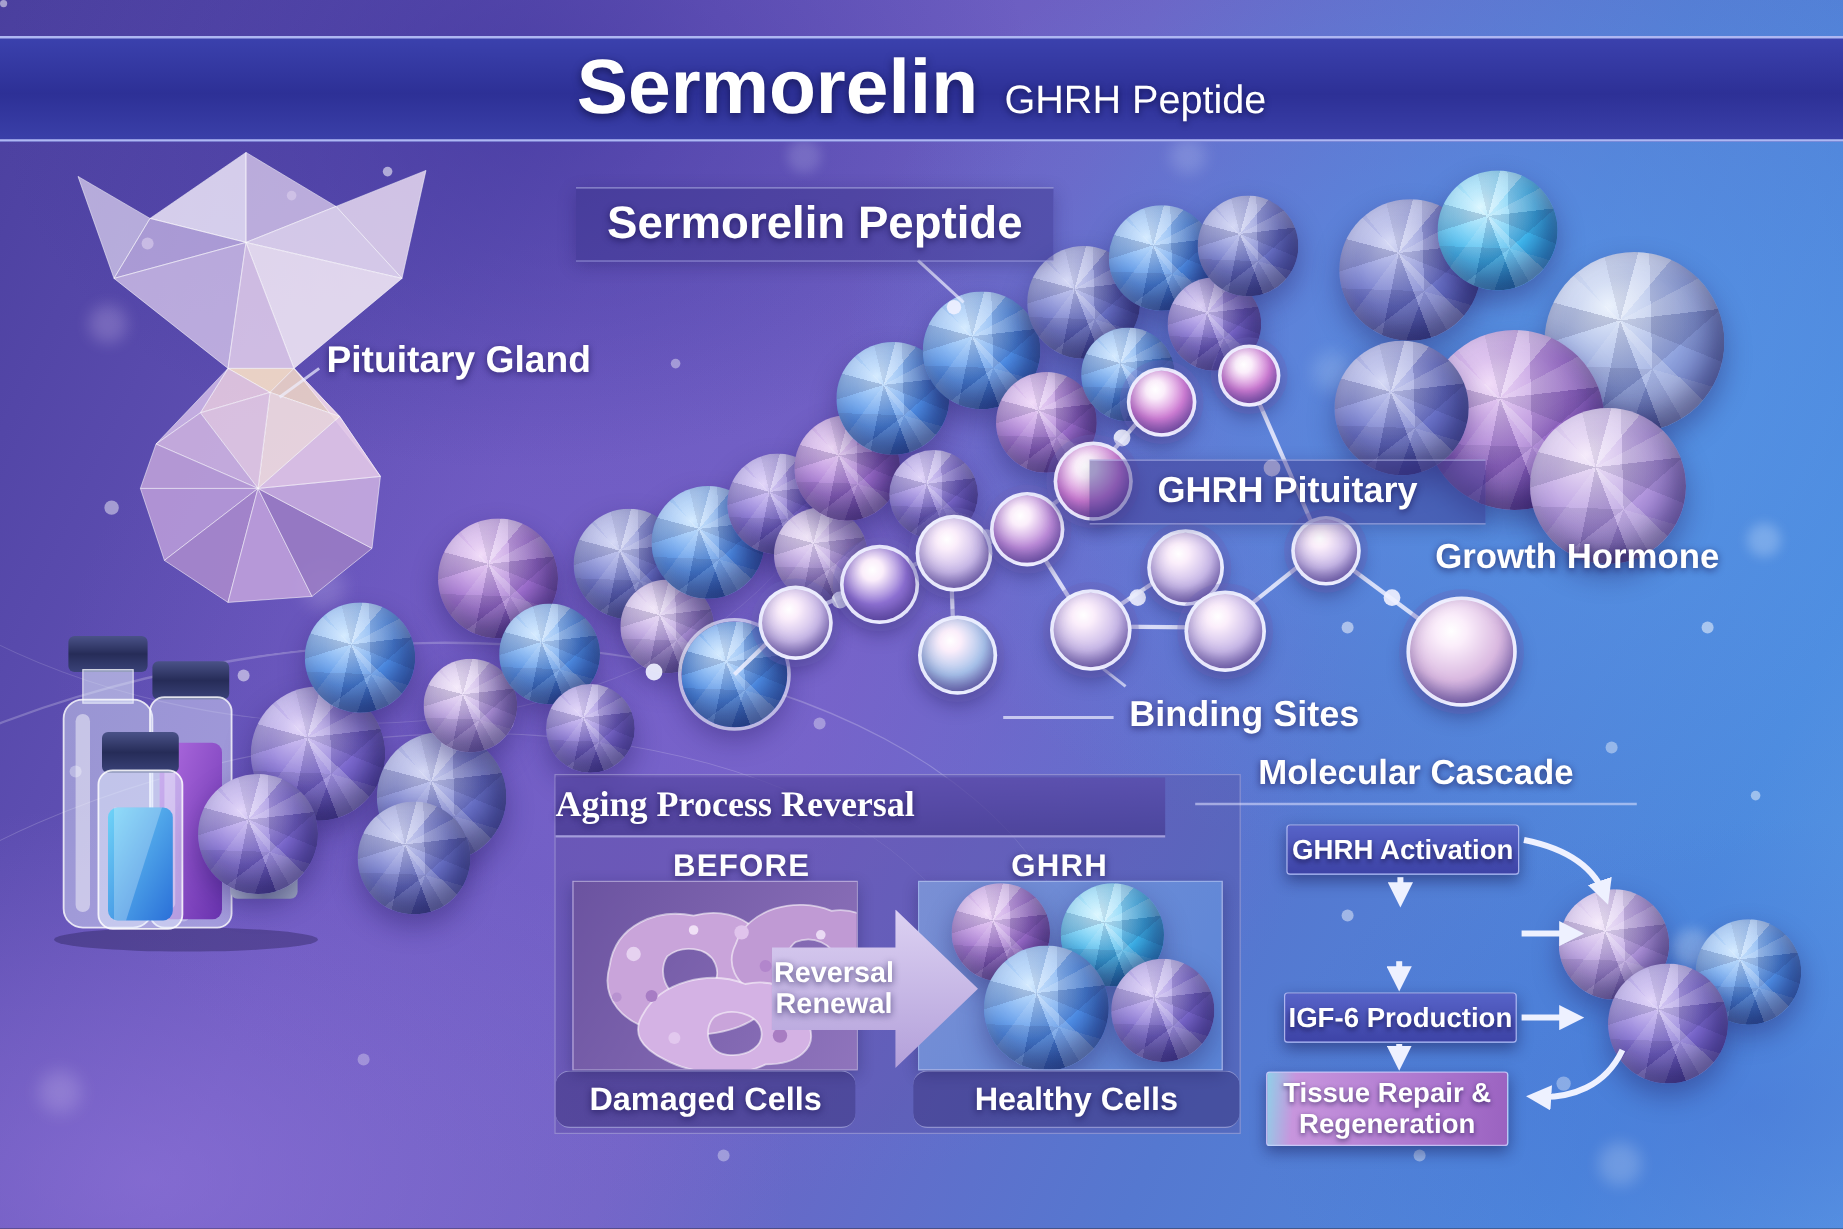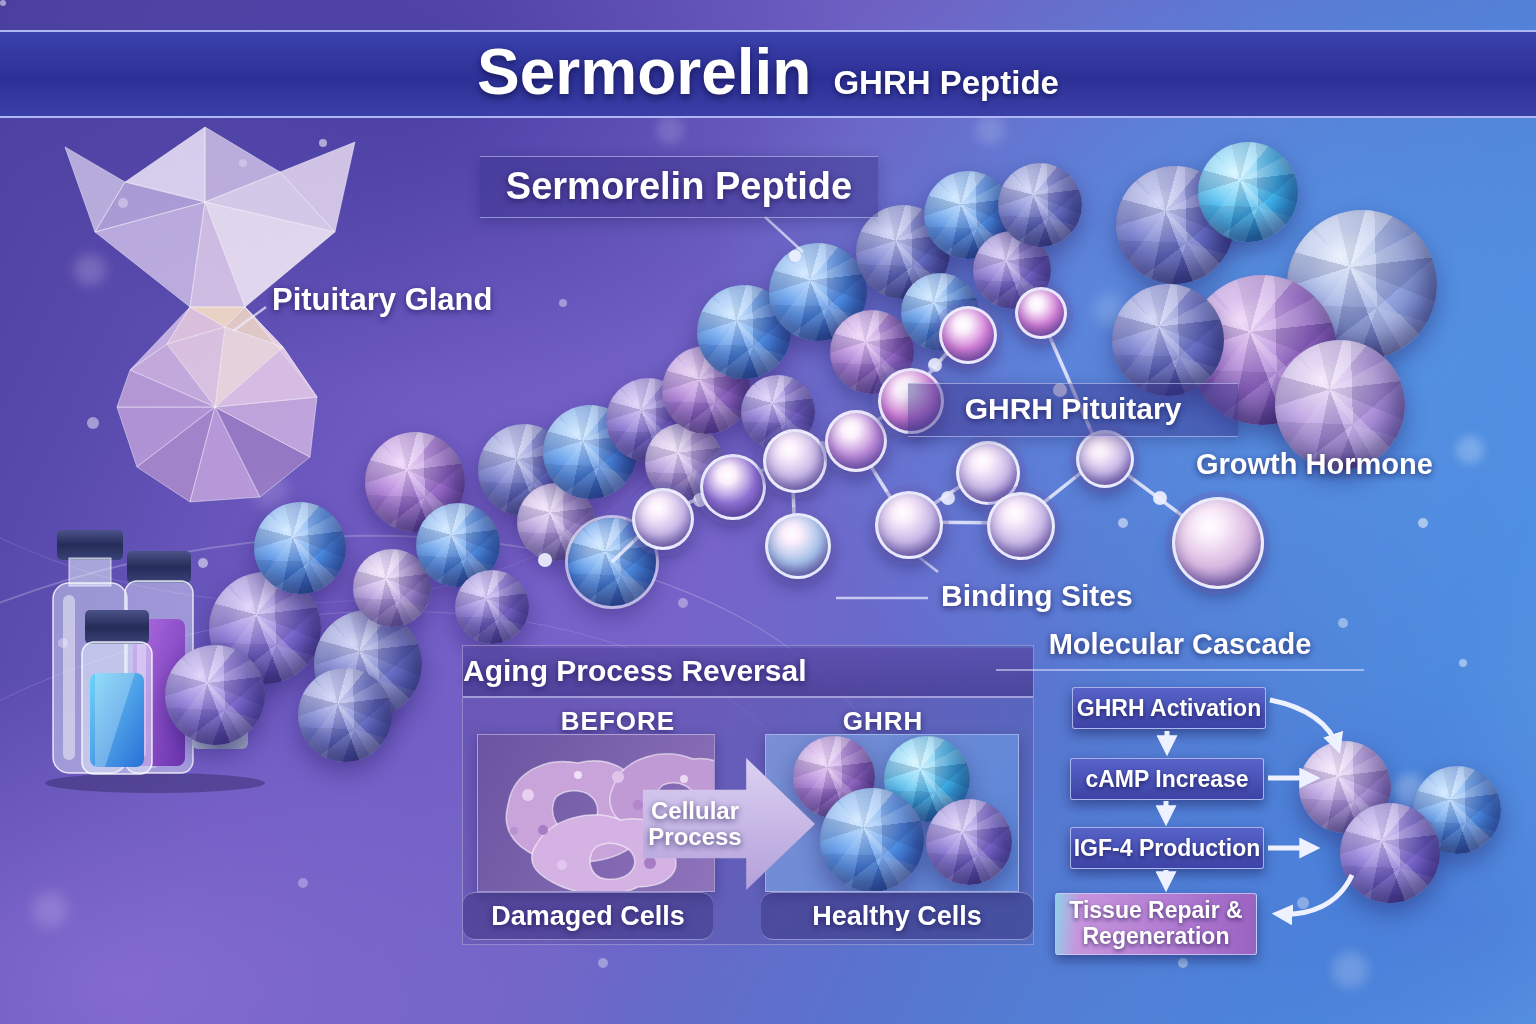--- a/index.html
+++ b/index.html
@@ -19,21 +19,21 @@
   .band{position:absolute;background:rgba(56,50,138,.46);
         border-top:1px solid rgba(212,216,255,.55);border-bottom:1px solid rgba(212,216,255,.55);
         box-shadow:0 4px 14px rgba(20,15,70,.25);}
   .band .lbl{position:static;display:block;text-align:center;}
   
   #header{position:absolute;left:0;top:30px;width:1536px;height:84px;z-index:8;
     background:linear-gradient(180deg,#3b41ad 0%,#2d3096 55%,#3a3fa8 100%);
     border-top:2px solid rgba(195,205,255,.85);border-bottom:2px solid rgba(195,205,255,.85);
     display:flex;align-items:baseline;justify-content:center;gap:22px;}
   #header .t1{font-size:64px;font-weight:bold;line-height:80px;text-shadow:0 3px 7px rgba(8,8,50,.6);}
-  #header .t2{font-size:33px;font-weight:bold;text-shadow:0 2px 5px rgba(8,8,50,.6);text-align:center;}
+  #header .t2{font-size:33px;font-weight:normal;text-shadow:0 2px 5px rgba(8,8,50,.6);text-align:center;}
   
   .ps{position:absolute;border-radius:50%;
     background:
       conic-gradient(from 15deg at 42% 38%, rgba(255,255,255,.30) 0 7%, rgba(255,255,255,0) 7% 13%, rgba(255,255,255,.16) 13% 19%, rgba(10,10,60,.10) 19% 27%, rgba(255,255,255,0) 27% 33%, rgba(255,255,255,.22) 33% 40%, rgba(10,10,60,.12) 40% 49%, rgba(255,255,255,.10) 49% 56%, rgba(255,255,255,0) 56% 66%, rgba(10,10,60,.14) 66% 75%, rgba(255,255,255,.18) 75% 83%, rgba(255,255,255,0) 83% 92%, rgba(10,10,60,.08) 92% 100%),
       conic-gradient(from 200deg at 60% 65%, rgba(255,255,255,.12) 0 9%, rgba(20,15,70,.10) 9% 20%, rgba(255,255,255,0) 20% 34%, rgba(255,255,255,.14) 34% 44%, rgba(20,15,70,.12) 44% 58%, rgba(255,255,255,0) 58% 74%, rgba(255,255,255,.10) 74% 86%, rgba(20,15,70,.08) 86% 100%),
       radial-gradient(circle at 36% 30%, var(--a) 0%, var(--b) 48%, var(--c) 100%);
     box-shadow:inset -8px -12px 22px rgba(10,8,50,.38), inset 6px 8px 14px rgba(255,255,255,.25), 0 10px 22px rgba(25,15,80,.35);}
   .ps.ring{box-shadow:0 0 0 3px rgba(240,242,255,.65), inset -8px -12px 22px rgba(10,8,50,.38), 0 10px 22px rgba(25,15,80,.35);}
   .p-blue{--a:#cfe8ff;--b:#4f8fe8;--c:#2a50b0}
   .p-cyan{--a:#d8f6ff;--b:#3fb8f0;--c:#1f6ec0}
@@ -52,23 +52,23 @@
   
   #gland,#vials{position:absolute;z-index:1;}
   #spheres{position:absolute;inset:0;z-index:2;}
   #lines{position:absolute;inset:0;z-index:3;pointer-events:none;}
   #orbs{position:absolute;inset:0;z-index:4;}
   .z5{z-index:5;}
   #arrows{position:absolute;inset:0;z-index:6;pointer-events:none;}
   
   #aging{position:absolute;left:462px;top:645px;width:570px;height:298px;z-index:5;
     background:rgba(86,70,150,.30);border:1px solid rgba(208,208,240,.40);}
-  #aging .title-band{position:absolute;left:0;top:2px;width:570px;height:48px;
+  #aging .title-band{position:absolute;left:0;top:2px;width:508px;height:48px;
     background:linear-gradient(180deg,rgba(88,72,168,.65),rgba(66,54,140,.65));
-    border-bottom:2px solid rgba(220,222,255,.55);}
+    border-bottom:2px solid rgba(220,222,255,.55);font-family:Liberation Serif, serif;}
   #aging .title-band .lbl{font-size:30px;line-height:46px;}
   .subpanel{position:absolute;overflow:hidden;border:1px solid rgba(225,225,250,.45);box-shadow:0 4px 12px rgba(20,15,70,.3);}
   #damagedPanel{left:14px;top:88px;width:236px;height:156px;background:linear-gradient(120deg,#6b53a0,#8f74bc);}
   #healthyPanel{left:302px;top:88px;width:252px;height:156px;background:linear-gradient(120deg,#7a8fd4,#5b86d8);}
   #renewArrow{position:absolute;left:180px;top:112px;width:172px;height:132px;
     background:linear-gradient(180deg,#dcd1f2,#b3a0da);
     clip-path:polygon(0 24%, 60% 24%, 60% 0%, 100% 50%, 60% 100%, 60% 76%, 0 76%);
     filter:drop-shadow(0 6px 8px rgba(20,15,70,.4));}
   #renewArrow .lbl{left:0;top:0;width:104px;height:132px;display:flex;align-items:center;justify-content:center;
     font-size:24px;line-height:1.08;text-align:center;white-space:normal;}
@@ -330,35 +330,34 @@
     <div class="subpanel" id="healthyPanel">
       <div id="healthyCells" style="position:absolute;inset:0">
           <div class="ps p-purple" style="left: 27px; top: 1px; width: 82px; height: 82px;"></div>
           <div class="ps p-cyan" style="left: 118px; top: 1px; width: 86px; height: 86px;"></div>
           <div class="ps p-blue" style="left: 54px; top: 53px; width: 104px; height: 104px;"></div>
           <div class="ps p-violet" style="left: 160px; top: 64px; width: 86px; height: 86px;"></div>
         </div>
     </div>
 
     <div id="renewArrow">
-      <div class="lbl">Cellular Process</div>
+      <div class="lbl">Reversal Renewal</div>
     </div>
 
     <div class="cellbar" style="left:0;width:250px">
       <span class="lbl" style="position:static;display:block;text-align:center">Damaged Cells</span>
     </div>
     <div class="cellbar" style="left:298px;width:272px">
       <span class="lbl" style="position:static;display:block;text-align:center">Healthy Cells</span>
     </div>
   </div>
 
   <div class="lbl z5" id="cascadeTitle">Molecular Cascade</div>
   <div class="cbox" style="left:1072px;top:687px">GHRH Activation</div>
-  <div class="cbox" style="left:1070px;top:758px">cAMP Increase</div>
-  <div class="cbox" style="left:1070px;top:827px">IGF-4 Production</div>
+  <div class="cbox" style="left:1070px;top:827px">IGF-6 Production</div>
   <div class="cbox" id="cbox4" style="left:1055px;top:893px">Tissue Repair &amp; Regeneration</div>
 
   <svg id="arrows" width="1536" height="1024" viewBox="0 0 1536 1024">
     <defs>
       <marker id="ah" viewBox="0 0 10 10" refX="7" refY="5" markerWidth="4.2" markerHeight="4.2" orient="auto-start-reverse">
         <path d="M0,0 L10,5 L0,10 z" fill="#eef1ff"></path>
       </marker>
     </defs>
     <g stroke="#eef1ff" stroke-width="5" fill="none" marker-end="url(#ah)">
       <path d="M1167,731 L1167,750"></path>

